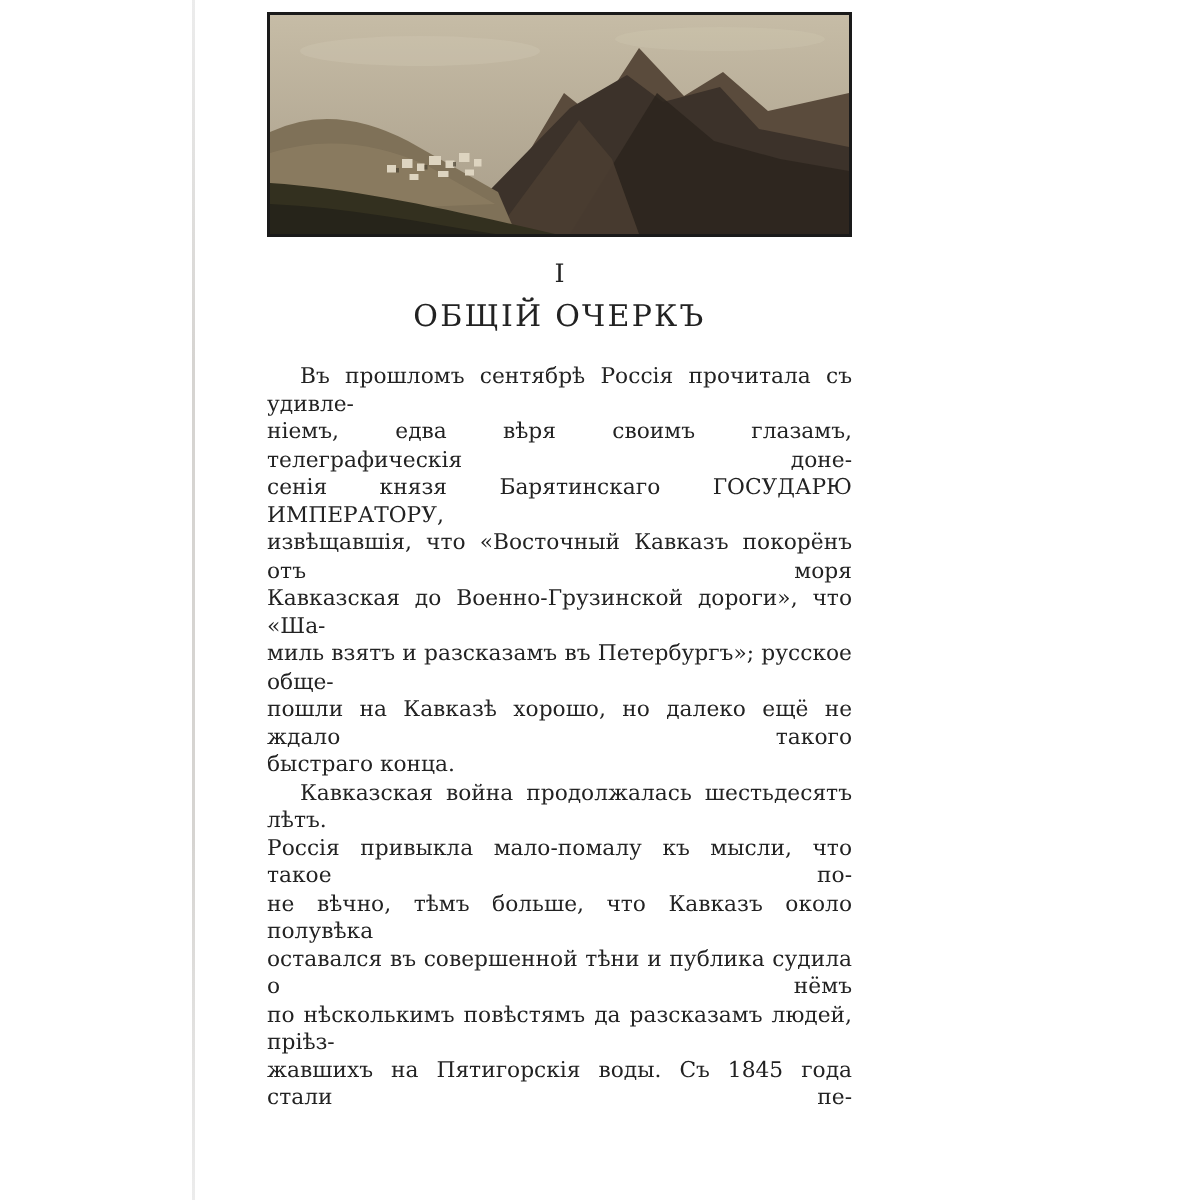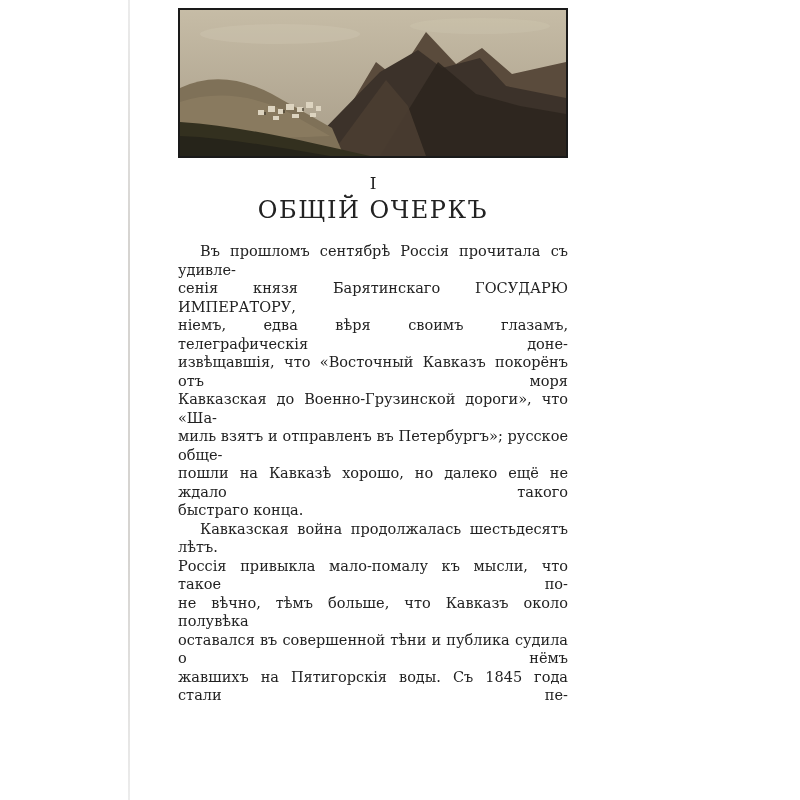--- a/index.html
+++ b/index.html
@@ -39,21 +39,21 @@
   }
   .illustration svg{display:block;width:386px;height:146px;}
   .chapter-number{
     text-align:center;
     font-size:17px;
     margin-top:15px;
     line-height:20px;
   }
   .chapter-title{
     text-align:center;
-    font-size:24px;
+    font-size:20px;
     letter-spacing:1.5px;
     margin-top:5px;
     line-height:25px;
   }
   .text-block{
     margin-top:19px;
     font-size:14.5px;
     line-height:18.5px;
   }
   .line{
@@ -116,30 +116,31 @@
       <path d="M0,126 C50,128 100,138 150,146 L0,146 Z" fill="#26241a"></path>
     </svg>
   </div>
 
   <div class="chapter-number">I</div>
   <div class="chapter-title">ОБЩІЙ ОЧЕРКЪ</div>
 
   <div class="text-block">
       <div class="paragraph">
         <div class="line first">Въ прошломъ сентябрѣ Россія прочитала съ удивле-</div>
+        <div class="line">ніемъ, едва вѣря своимъ глазамъ, телеграфическія доне-</div>
         <div class="line">сенія князя Барятинскаго ГОСУДАРЮ ИМПЕРАТОРУ,</div>
-        <div class="line">ніемъ, едва вѣря своимъ глазамъ, телеграфическія доне-</div>
         <div class="line">извѣщавшія, что «Восточный Кавказъ покорёнъ отъ моря</div>
         <div class="line">Кавказская до Военно-Грузинской дороги», что «Ша-</div>
-        <div class="line">миль взятъ и отправленъ въ Петербургъ»; русское обще-</div>
+        <div class="line">миль взятъ и разсказамъ въ Петербургъ»; русское обще-</div>
         <div class="line">пошли на Кавказѣ хорошо, но далеко ещё не ждало такого</div>
         <div class="line last">быстраго конца.</div>
       </div>
       <div class="paragraph">
         <div class="line first">Кавказская война продолжалась шестьдесятъ лѣтъ.</div>
         <div class="line">Россія привыкла мало-помалу къ мысли, что такое по-</div>
         <div class="line">не вѣчно, тѣмъ больше, что Кавказъ около полувѣка</div>
         <div class="line">оставался въ совершенной тѣни и публика судила о нёмъ</div>
+        <div class="line">по нѣсколькимъ повѣстямъ да разсказамъ людей, пріѣз-</div>
         <div class="line">жавшихъ на Пятигорскія воды. Съ 1845 года стали пе-</div>
       </div>
     </div>
 
 </div>
 
 </body></html>

